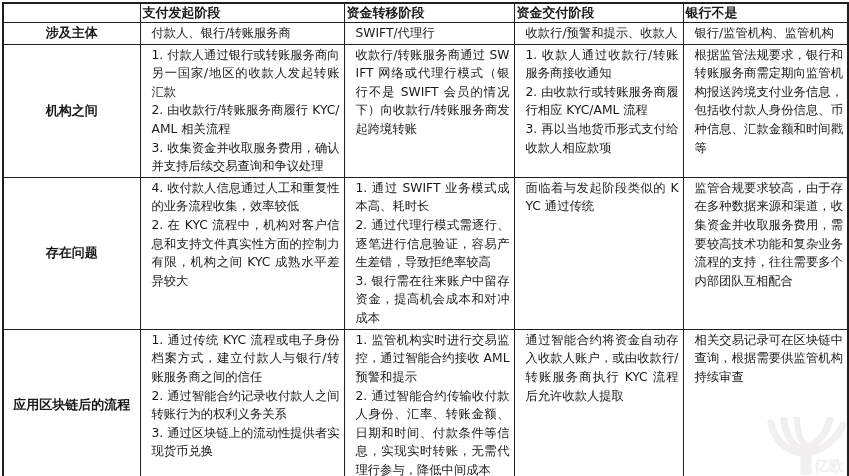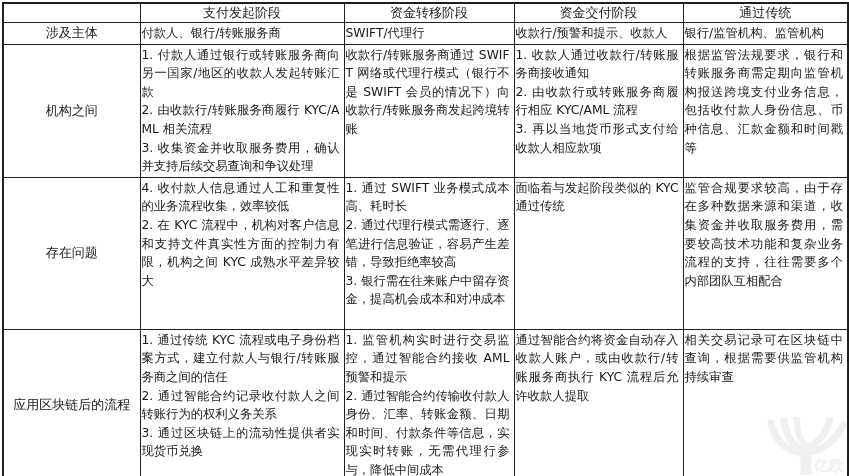--- a/index.html
+++ b/index.html
@@ -24,37 +24,37 @@
     width: 845px;
     border: 2px solid #1f1f1f;
     color: #1a1a1a;
   }
   table.matrix th, table.matrix td {
     border: 1px solid #1f1f1f;
     overflow: hidden;
   }
   th.col-head {
     font-size: 13px;
-    font-weight: normal;
-    text-align: center;
+    font-weight: bold;
+    text-align: left;
     vertical-align: middle;
-    padding: 0 8px;
+    padding: 0 2px;
   }
   td.row-head {
     font-size: 13px;
-    font-weight: normal;
+    font-weight: bold;
     text-align: center;
     vertical-align: middle;
     padding: 0 8px;
   }
   td.body-cell {
     font-size: 12.3px;
     line-height: 18.6px;
     vertical-align: top;
-    padding: 1px 4px 1px 1px;
+    padding: 1px 4px 1px 11px;
     text-align: justify;
     white-space: pre-line;
     word-break: break-all;
   }
   tr.r-head   { height: 19px; }
   tr.r-parties{ height: 20px; }
   tr.r-trad   { height: 131px; }
   tr.r-issues { height: 152px; }
   tr.r-chain  { height: 149px; }
   .watermark {
@@ -77,21 +77,21 @@
       <col style="width:170px">
       <col style="width:169px">
       <col style="width:165px">
     </colgroup>
     <tbody>
         <tr class="r-head">
       <th class="col-head"></th>
       <th class="col-head">支付发起阶段</th>
       <th class="col-head">资金转移阶段</th>
       <th class="col-head">资金交付阶段</th>
-      <th class="col-head">通过传统</th>
+      <th class="col-head">银行不是</th>
     </tr>
     <tr class="r-parties">
       <td class="row-head">涉及主体</td>
       <td class="body-cell">付款人、银行/转账服务商</td>
       <td class="body-cell">SWIFT/代理行</td>
       <td class="body-cell">收款行/预警和提示、收款人</td>
       <td class="body-cell">银行/监管机构、监管机构</td>
     </tr>
     <tr class="r-trad">
       <td class="row-head">机构之间</td>

